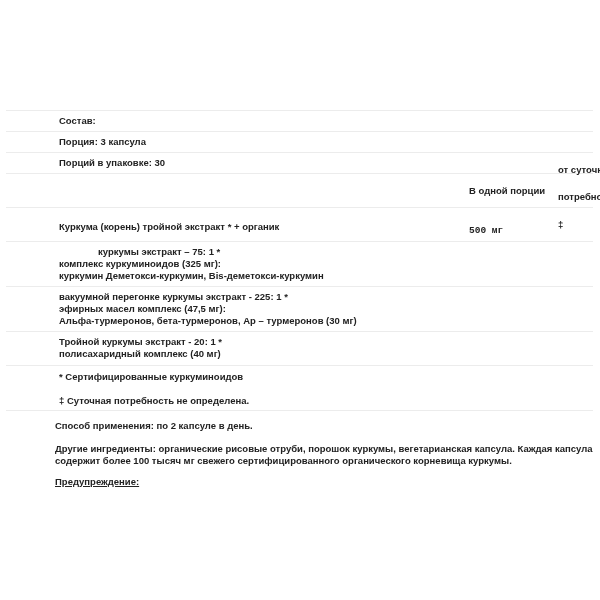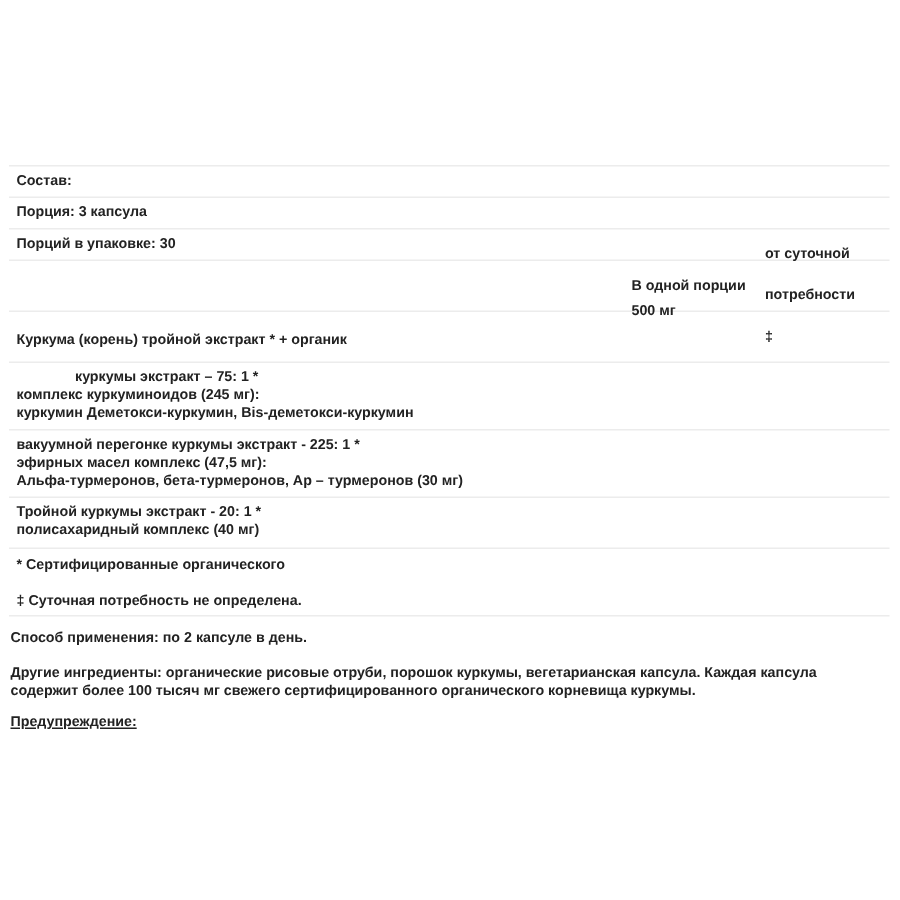--- a/index.html
+++ b/index.html
@@ -21,20 +21,21 @@
     .sep {
       position: absolute;
       left: 6px;
       width: 587px;
       height: 1px;
       background: #ececec;
     }
     .txt {
       position: absolute;
       white-space: nowrap;
+      margin-left: 48px;
     }
     .row-text { left: 11px; }
     .col-serving { left: 421px; }
     .col-dv { left: 510px; }
   </style>
 </head>
 <body>
 
 <div class="sep" style="top:110px;"></div>
 <div class="sep" style="top:131px;"></div>
@@ -51,41 +52,41 @@
   <div class="txt row-text" style="top:115px;">Состав:</div>
   <div class="txt row-text" style="top:136px;">Порция: 3 капсула</div>
   <div class="txt row-text" style="top:157px;">Порций в упаковке:  30</div>
 
   <div class="txt col-serving" style="top:185px;">В одной порции</div>
   <div class="txt col-dv" style="top:164px;">от суточной</div>
   <div class="txt col-dv" style="top:191px;">потребности</div>
 
   <div>
     <div class="txt row-text" style="top:221px;">Куркума (корень) тройной экстракт * + органик</div>
-    <div class="txt col-serving" style="top:202px;">500 мг</div>
+    <div class="txt col-serving" style="top:225px;font-family:Liberation Mono, monospace;">500 мг</div>
     <div class="txt col-dv" style="top:219px;">‡</div>
   </div>
 
   <div>
     <div class="txt row-text" style="top:246px;padding-left:39px;">куркумы экстракт – 75: 1 *</div>
-    <div class="txt row-text" style="top:258px;">комплекс куркуминоидов (245 мг):</div>
+    <div class="txt row-text" style="top:258px;">комплекс куркуминоидов (325 мг):</div>
     <div class="txt row-text" style="top:270px;">куркумин Деметокси-куркумин, Bis-деметокси-куркумин</div>
   </div>
 
   <div>
     <div class="txt row-text" style="top:291px;text-align:center;">вакуумной перегонке куркумы экстракт - 225: 1 *</div>
     <div class="txt row-text" style="top:303px;">эфирных масел комплекс (47,5 мг):</div>
     <div class="txt row-text" style="top:315px;">Альфа-турмеронов, бета-турмеронов, Ар – турмеронов (30 мг)</div>
   </div>
 
   <div>
     <div class="txt row-text" style="top:336px;">Тройной куркумы экстракт - 20: 1 *</div>
     <div class="txt row-text" style="top:348px;">полисахаридный комплекс (40 мг)</div>
   </div>
 
-  <div class="txt row-text" style="top:371px;">* Сертифицированные органического</div>
+  <div class="txt row-text" style="top:371px;">* Сертифицированные куркуминоидов</div>
   <div class="txt row-text" style="top:395px;text-align:center;">‡ Суточная потребность не определена.</div>
 </div>
 
 <div class="txt" style="left:7px; top:420px;">Способ применения:  по 2 капсуле в день.</div>
 <div class="txt" style="left:7px; top:443px;text-align:right;">Другие ингредиенты: органические рисовые отруби, порошок куркумы, вегетарианская капсула.  Каждая капсула</div>
 <div class="txt" style="left:7px; top:455px;">содержит более 100 тысяч мг свежего сертифицированного органического корневища куркумы.</div>
 <div class="txt" style="left:7px; top:476px;text-decoration:underline;">Предупреждение:</div>
 
 </body></html>

